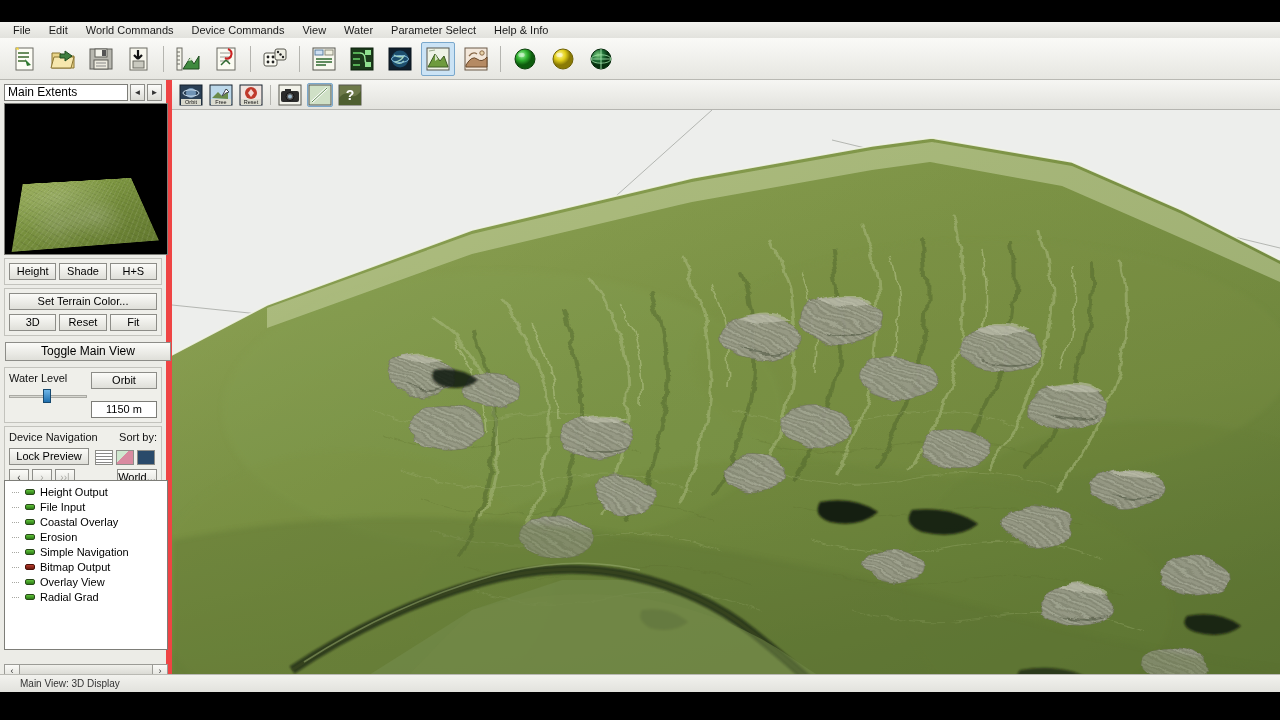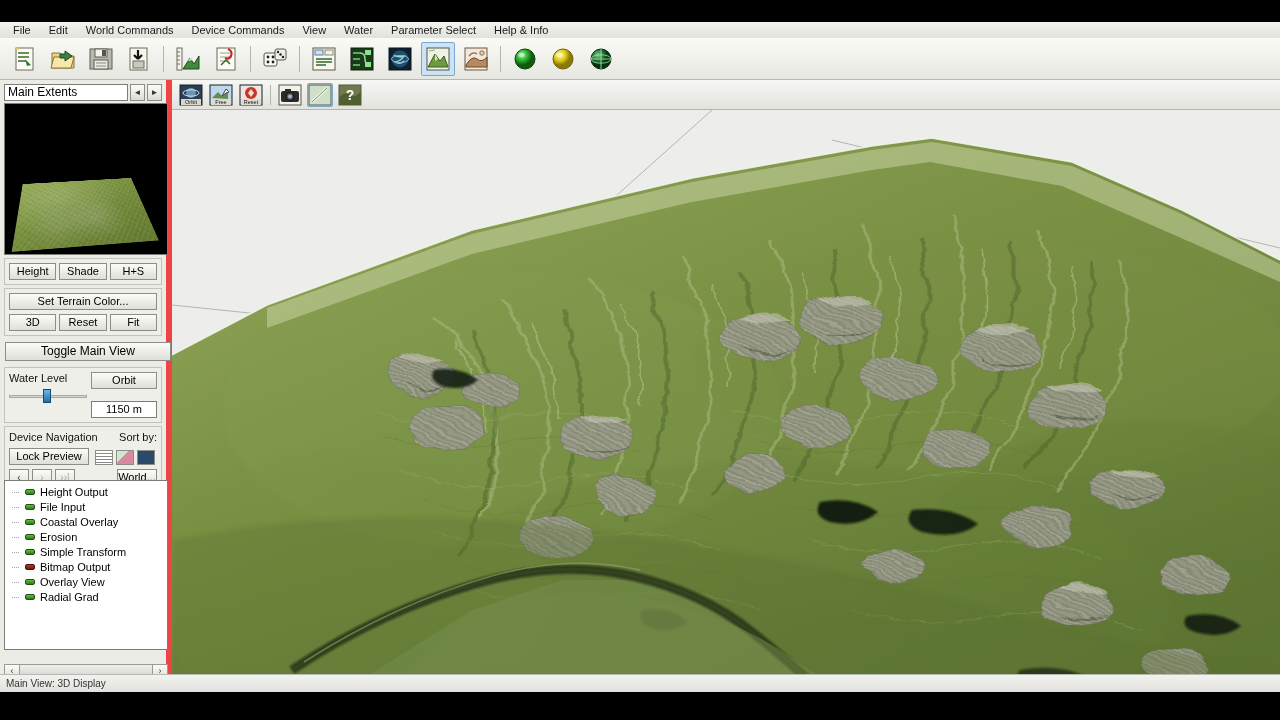--- a/index.html
+++ b/index.html
@@ -355,21 +355,21 @@
   #vp-svg { position: absolute; left: 0; top: 0; }
 
   
   #statusbar {
     position: absolute; left: 0; bottom: 0;
     width: 1280px; height: 18px;
     background: linear-gradient(#f2f2ee, #e2e2dd);
     border-top: 1px solid #b9b9b3;
     font-size: 10px; color: #333;
     line-height: 17px;
-    padding-left: 6px;
+    padding-left: 20px;
     box-sizing: border-box;
     display: flex; align-items: center;
   }
   #status-text { flex: 1; }
 </style>
 </head>
 <body>
 
 <div id="screen">
 
@@ -642,21 +642,21 @@
             <span>Coastal Overlay</span>
           </div>
           <div class="devitem">
             <span class="dev-dash">····</span>
             <span class="dev-dot green"></span>
             <span>Erosion</span>
           </div>
           <div class="devitem">
             <span class="dev-dash">····</span>
             <span class="dev-dot green"></span>
-            <span>Simple Transform</span>
+            <span>Simple Navigation</span>
           </div>
           <div class="devitem">
             <span class="dev-dash">····</span>
             <span class="dev-dot red"></span>
             <span>Bitmap Output</span>
           </div>
           <div class="devitem">
             <span class="dev-dash">····</span>
             <span class="dev-dot green"></span>
             <span>Overlay View</span>

